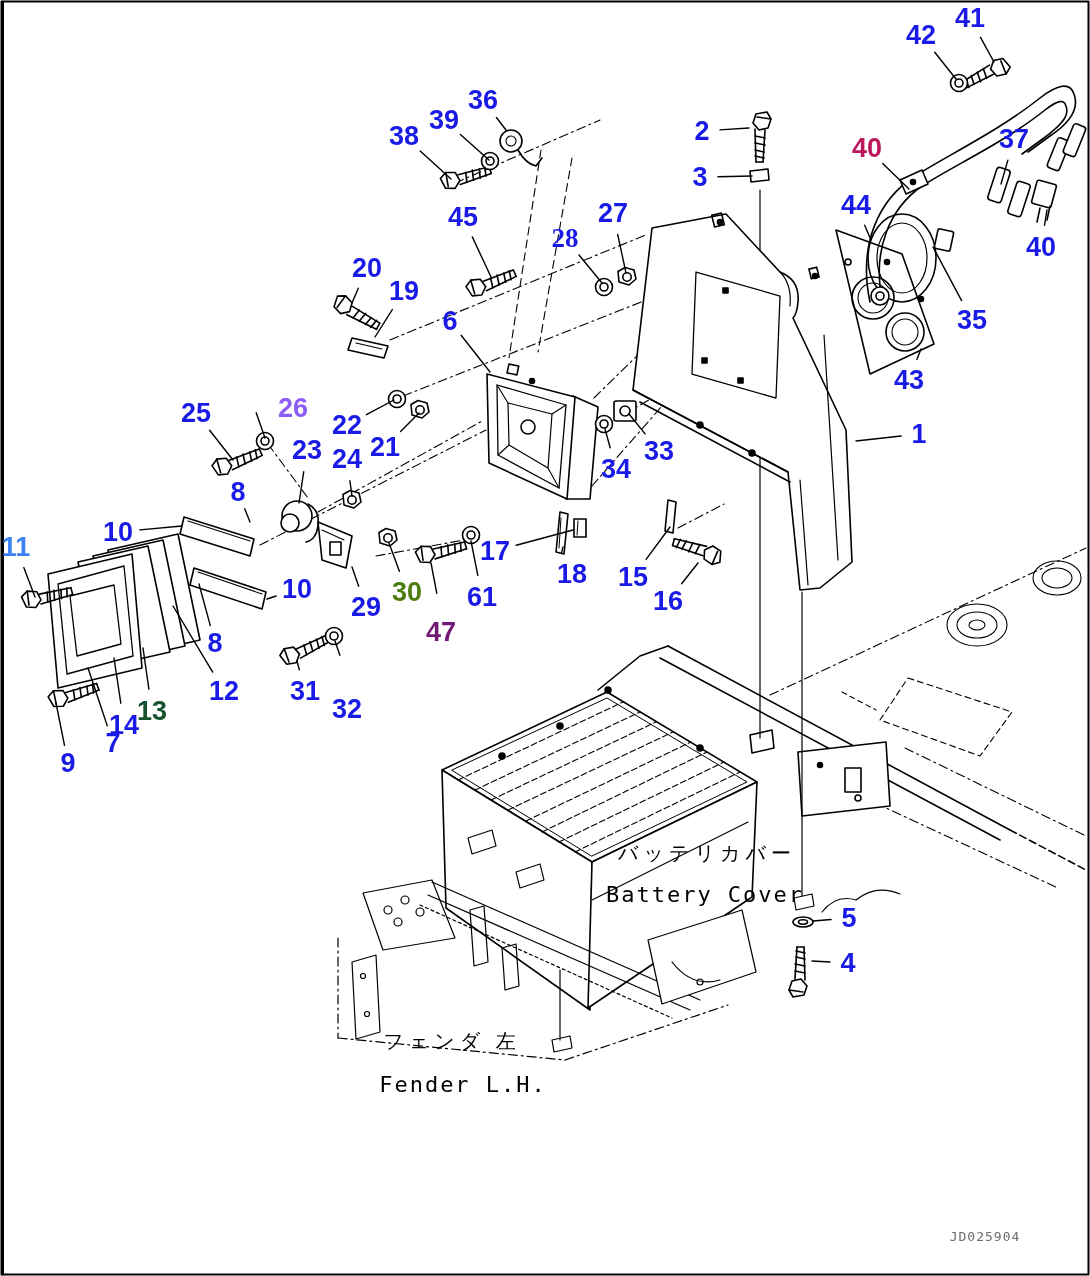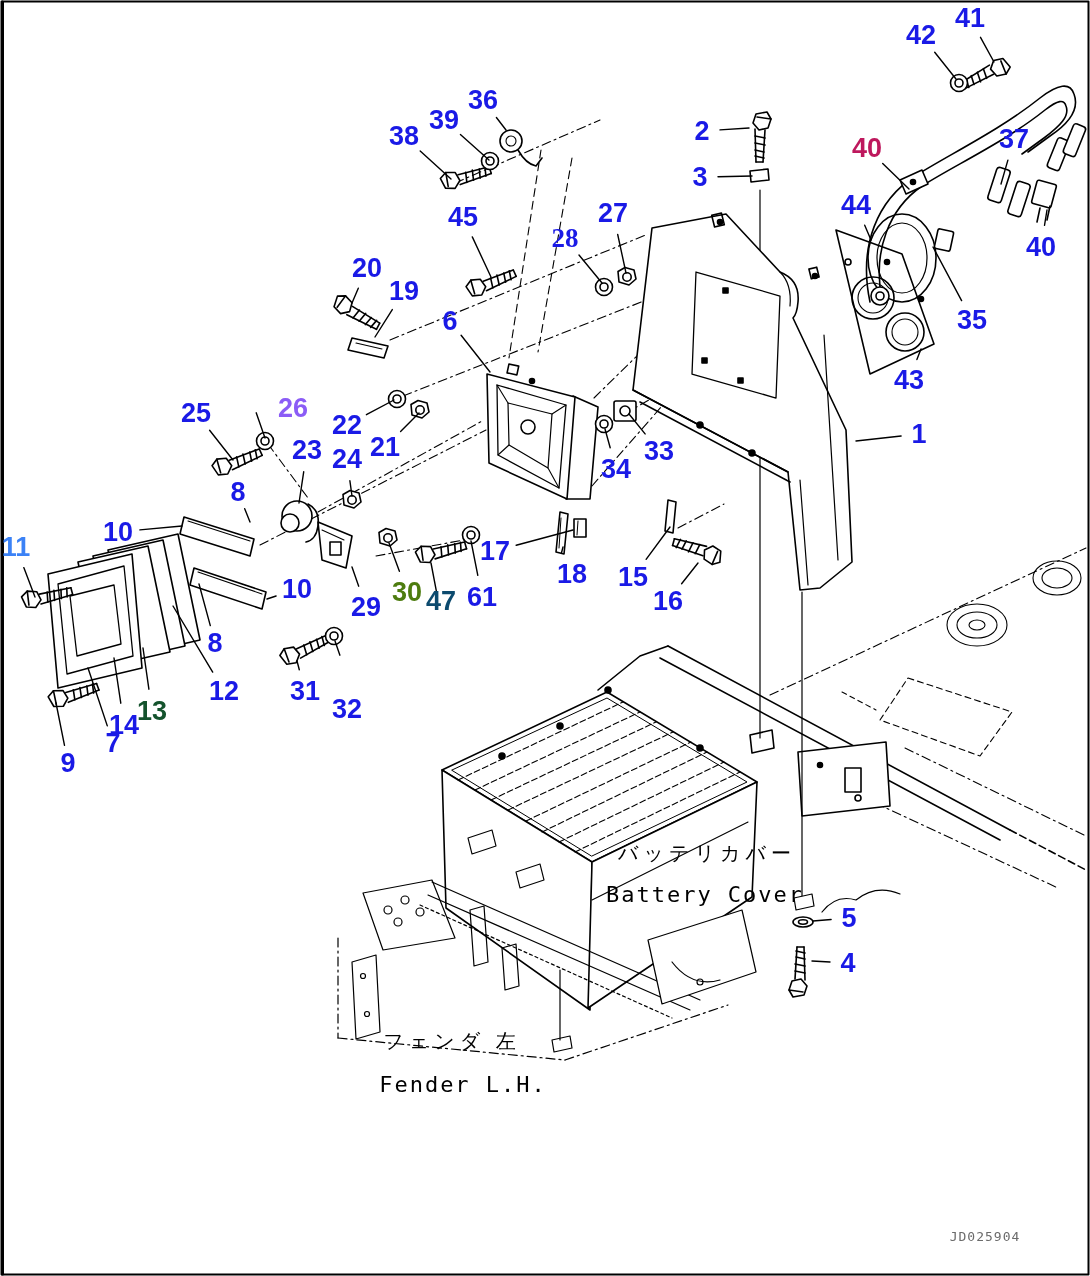--- a/index.html
+++ b/index.html
@@ -385,16 +385,16 @@
       <span class="part-label" style="left: 1014px; top: 139px; color: rgb(26, 26, 230);">37</span>
       <span class="part-label" style="left: 404px; top: 136px; color: rgb(26, 26, 230);">38</span>
       <span class="part-label" style="left: 444px; top: 120px; color: rgb(26, 26, 230);">39</span>
       <span class="part-label" style="left: 867px; top: 148px; color: #be185d;">40</span>
       <span class="part-label" style="left: 970px; top: 18px; color: rgb(26, 26, 230);">41</span>
       <span class="part-label" style="left: 921px; top: 35px; color: rgb(26, 26, 230);">42</span>
       <span class="part-label" style="left: 909px; top: 380px; color: rgb(26, 26, 230);">43</span>
       <span class="part-label" style="left: 856px; top: 205px; color: rgb(26, 26, 230);">44</span>
       <span class="part-label" style="left: 463px; top: 217px; color: rgb(26, 26, 230);">45</span>
       <span class="part-label" style="left: 1041px; top: 247px; color: rgb(26, 26, 230);">40</span>
-      <span class="part-label" style="left: 441px; top: 601px; color: #0c4a6e;">47</span>
+      <span class="part-label" style="left: 441px; top: 632px; color: #701a75;">47</span>
       <span class="part-label" style="left: 482px; top: 597px; color: rgb(26, 26, 230);">61</span>
     </div>
 </div>
 
 </body></html>

